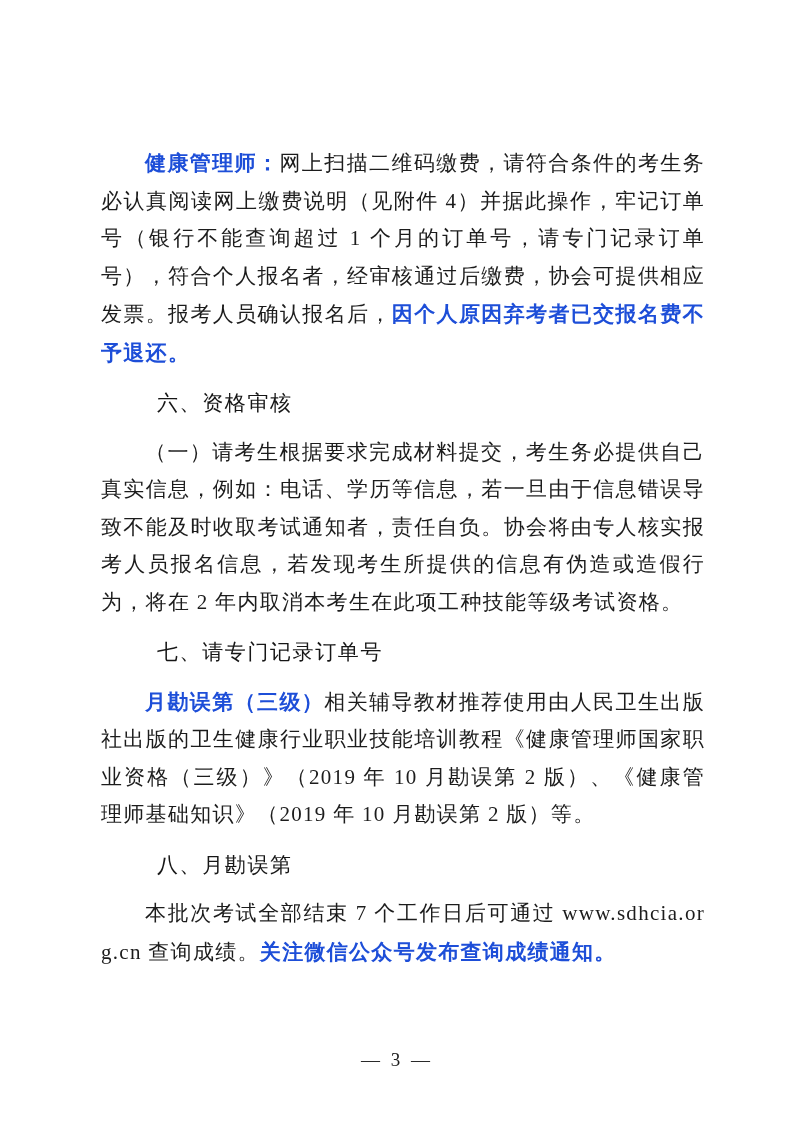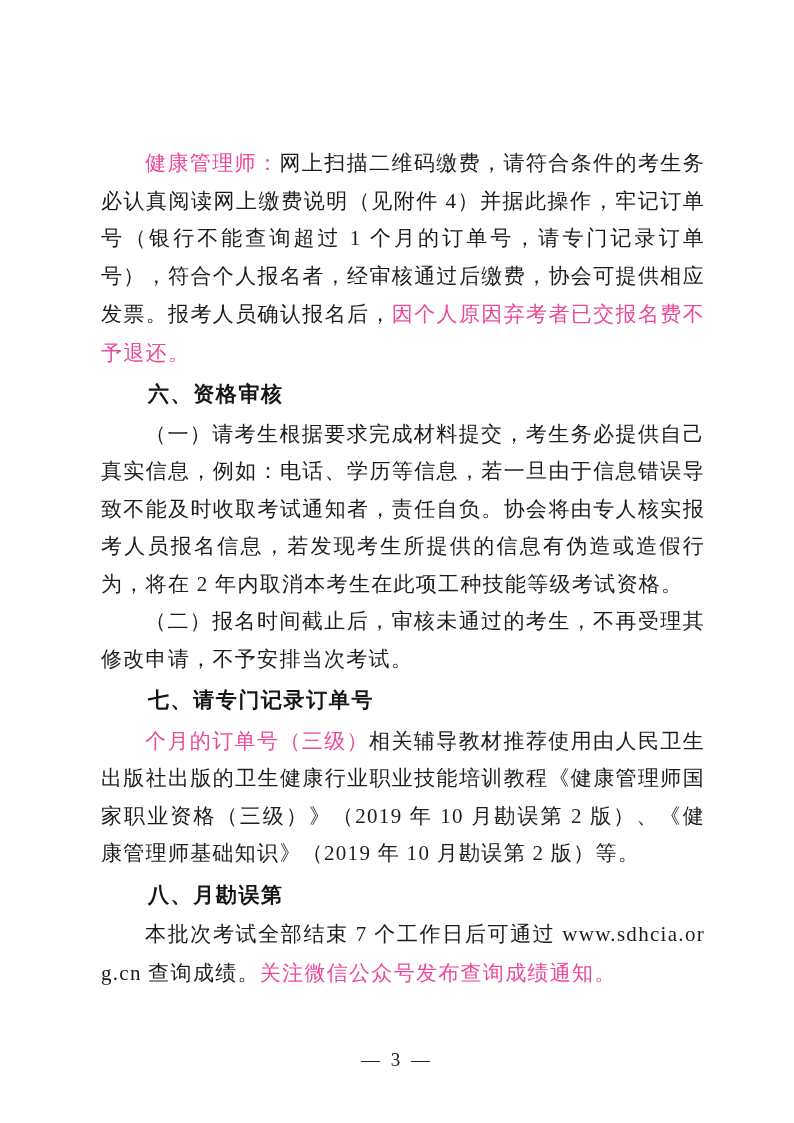--- a/index.html
+++ b/index.html
@@ -28,33 +28,33 @@
     font-size: 21px;
     line-height: 37.5px;
     letter-spacing: 1.3px;
     text-align: justify;
     text-justify: inter-character;
     word-break: break-all;
     text-indent: 44px;
     font-family: "Liberation Serif", serif;
   }
   .heading {
-    margin: 3px;
+    margin: 12px;
     font-size: 21px;
     line-height: 37.5px;
     letter-spacing: 1.6px;
-    font-weight: 700;
+    font-weight: 400;
     text-indent: 44px;
     font-family: "Liberation Sans", sans-serif;
     color: #161616;
   }
   .hei {
     font-family: "Liberation Sans", sans-serif;
-    font-weight: 400;
-    color: #ec4899;
+    font-weight: 700;
+    color: #1d4ed8;
   }
   .footer {
     position: absolute;
     left: 0;
     top: 1046px;
     width: 794px;
     text-align: center;
     font-size: 19px;
     line-height: 28px;
     letter-spacing: 3px;
@@ -67,25 +67,24 @@
 
 <div class="page">
   <main class="content">
 
     <p class="para"><strong class="hei">健康管理师：</strong><span>网上扫描二维码缴费，请符合条件的考生务必认真阅读网上缴费说明（见附件 4）并据此操作，牢记订单号（银行不能查询超过 1 个月的订单号，请专门记录订单号），符合个人报名者，经审核通过后缴费，协会可提供相应发票。报考人员确认报名后，</span><strong class="hei">因个人原因弃考者已交报名费不予退还。</strong></p>
 
     <h2 class="heading">六、资格审核</h2>
 
     <p class="para">（一）请考生根据要求完成材料提交，考生务必提供自己真实信息，例如：电话、学历等信息，若一旦由于信息错误导致不能及时收取考试通知者，责任自负。协会将由专人核实报考人员报名信息，若发现考生所提供的信息有伪造或造假行为，将在 2 年内取消本考生在此项工种技能等级考试资格。</p>
 
-    <p class="para">（二）报名时间截止后，审核未通过的考生，不再受理其修改申请，不予安排当次考试。</p>
 
     <h2 class="heading">七、请专门记录订单号</h2>
 
-    <p class="para"><strong class="hei">个月的订单号（三级）</strong><span>相关辅导教材推荐使用由人民卫生出版社出版的卫生健康行业职业技能培训教程《健康管理师国家职业资格（三级）》（2019 年 10 月勘误第 2 版）、《健康管理师基础知识》（2019 年 10 月勘误第 2 版）等。</span></p>
+    <p class="para"><strong class="hei">月勘误第（三级）</strong><span>相关辅导教材推荐使用由人民卫生出版社出版的卫生健康行业职业技能培训教程《健康管理师国家职业资格（三级）》（2019 年 10 月勘误第 2 版）、《健康管理师基础知识》（2019 年 10 月勘误第 2 版）等。</span></p>
 
     <h2 class="heading">八、月勘误第</h2>
 
     <p class="para"><span>本批次考试全部结束 7 个工作日后可通过 www.sdhcia.org.cn 查询成绩。</span><strong class="hei">关注微信公众号发布查询成绩通知。</strong></p>
 
 
   </main>
 
   <footer class="footer">
     <span>— 3 —</span>

